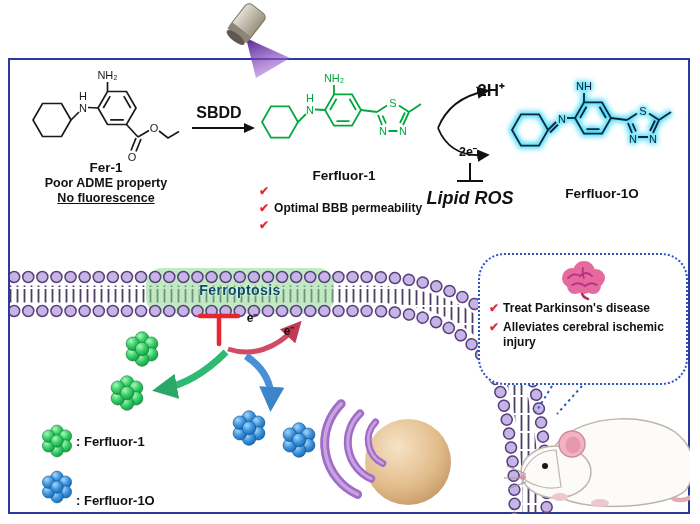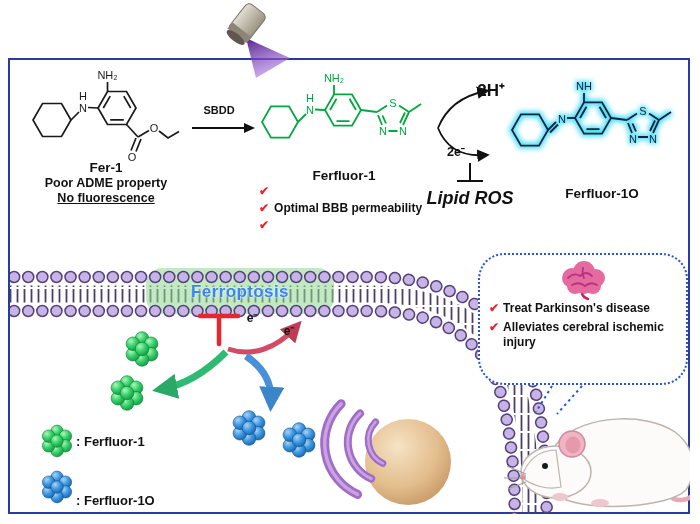--- a/index.html
+++ b/index.html
@@ -9,21 +9,21 @@
          border:2px solid #2b3a9e;box-sizing:border-box;background:#fff;}
   #art{position:absolute;left:0;top:0;}
   .txt{position:absolute;white-space:nowrap;}
   .ctr{transform:translateX(-50%);}
   .b{font-weight:bold;}
   .name{font-size:13.5px;font-weight:bold;}
   .desc{font-size:12.5px;font-weight:bold;}
   .props{position:absolute;left:259px;top:183px;}
   .prow{display:flex;gap:5px;font-size:12px;font-weight:bold;line-height:17px;align-items:baseline;}
   .chk{color:#e8262d;font-size:12px;}
-  .ferro{font-size:17px;font-weight:bold;color:#3b82f6;letter-spacing:.4px;
+  .ferro{font-size:14px;font-weight:bold;color:#0c4a6e;letter-spacing:.4px;
          text-shadow:0 0 2px #eafbe8,0 0 2px #eafbe8;}
   .elab{font-size:12px;font-weight:bold;}
   .leg{font-size:13px;font-weight:bold;}
   .bubble{position:absolute;left:478px;top:253px;width:210px;height:132px;border:2px dotted #2c55c4;
           border-radius:26px;background:#fff;box-sizing:border-box;padding:46px 9px 4px 9px;}
   .brain-wrap{position:absolute;left:50%;top:3px;transform:translateX(-50%);}
   .brow{display:flex;gap:4px;font-size:12px;font-weight:bold;line-height:15px;margin-bottom:4px;align-items:baseline;}
   svg text{font-family:"Liberation Sans",sans-serif;}
 </style>
 </head>
@@ -248,21 +248,21 @@
       <g fill="#10253f" font-size="11" text-anchor="middle">
         <text x="562" y="123">N</text>
         <text x="584" y="90">NH</text>
         <text x="643" y="115">S</text>
         <text x="653" y="143">N</text>
         <text x="633" y="143">N</text>
       </g>
     </g>
   </svg>
 
-  <div class="txt ctr b" style="left:219px;top:104px;font-size:11px;">SBDD</div>
+  <div class="txt ctr b" style="left:219px;top:104px;font-size:16px;">SBDD</div>
 
   <div class="txt ctr name" style="left:106px;top:160px;">Fer-1</div>
   <div class="txt ctr desc" style="left:106px;top:176px;">Poor ADME property</div>
   <div class="txt ctr desc" style="left:106px;top:191px;text-decoration:underline;">No fluorescence</div>
 
   <div class="txt ctr name" style="left:344px;top:168px;text-align:right;">Ferfluor-1</div>
 
   <div class="props">
     <div class="prow">
       <span class="chk">✔</span>
@@ -270,21 +270,21 @@
     <div class="prow">
       <span class="chk">✔</span>
       <span>Optimal BBB permeability</span>
     </div>
     <div class="prow">
       <span class="chk">✔</span>
     </div>
   </div>
 
   <div class="txt ctr b" style="left:467px;top:78px;font-size:17px;margin-left:24px;">2H⁺</div>
-  <div class="txt ctr b" style="left:456px;top:143px;font-size:12.5px;">2e⁻</div>
+  <div class="txt ctr b" style="left:468px;top:143px;font-size:12.5px;">2e⁻</div>
   <div class="txt ctr b" style="left:470px;top:188px;font-size:18px;font-style:italic;">Lipid ROS</div>
 
   <div class="txt ctr name" style="left:602px;top:186px;">Ferfluor-1O</div>
 
   <div class="txt ctr ferro" style="left:240px;top:282px;">Ferroptosis</div>
   <div class="txt ctr elab" style="left:252px;top:309px;">e⁻</div>
   <div class="txt ctr elab" style="left:289px;top:322px;">e⁻</div>
 
   <div class="txt leg" style="left:76px;top:434px;">: Ferfluor-1</div>
   <div class="txt leg" style="left:76px;top:480px;margin-top:13px;">: Ferfluor-1O</div>

